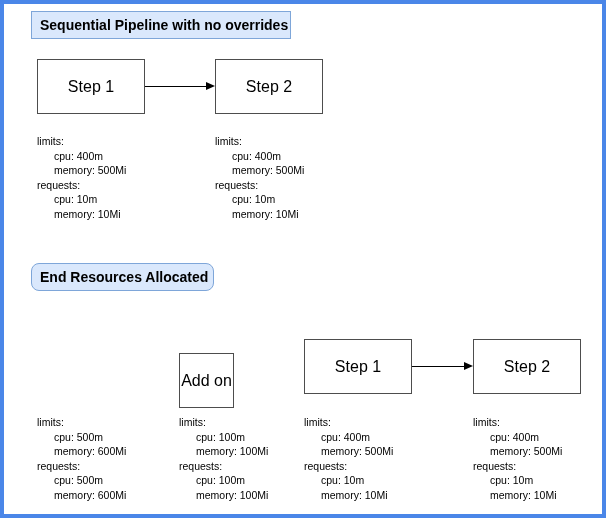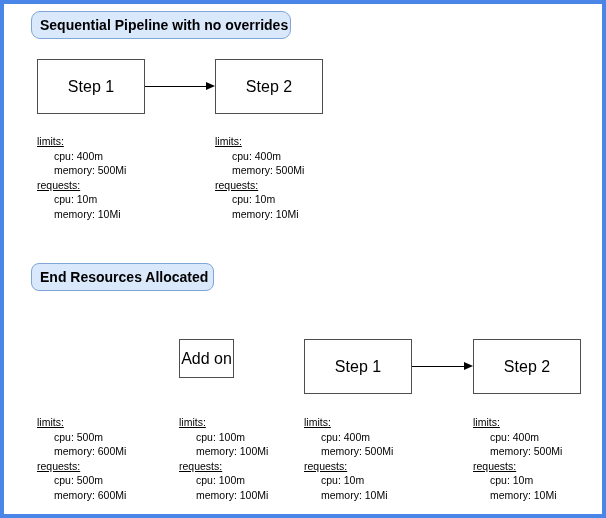--- a/index.html
+++ b/index.html
@@ -71,29 +71,29 @@
   }
 
   
   .res {
     position: absolute;
     font-size: 10.5px;
     line-height: 14.6px;
     color: #000000;
     white-space: nowrap;
   }
-  .res .key { display: block; text-decoration: underline; }
+  .res .key { display: block; }
   .res .val { display: block; padding-left: 17px; }
 </style>
 </head>
 <body>
 
 <div id="canvas">
 
-  <div class="banner" style="left:27px; top:7px; width:260px; height:28px;border-radius:9px;">Sequential Pipeline with no overrides</div>
+  <div class="banner" style="left:27px; top:7px; width:260px; height:28px;">Sequential Pipeline with no overrides</div>
 
   <div class="node" style="left:33px; top:55px; width:108px; height:55px;">
     <span>Step 1</span>
   </div>
 
   <div class="arrow" style="left:141px; top:77px; width:70px;">
     <div class="shaft" style="width:61px;"></div>
     <div class="head" style="left:61px;"></div>
   </div>
 
@@ -115,21 +115,21 @@
     <span class="val">cpu: 400m</span>
     <span class="val">memory: 500Mi</span>
     <span class="key">requests:</span>
     <span class="val">cpu: 10m</span>
     <span class="val">memory: 10Mi</span>
   </div>
 
   <div class="banner" style="left:27px; top:259px; width:183px; height:28px;border-radius:8px;">End Resources Allocated</div>
 
 
-  <div class="node" style="left:175px; top:335px; width:55px; height:39px;">
+  <div class="node" style="left:175px; top:349px; width:55px; height:55px;">
     <span>Add on</span>
   </div>
 
   <div class="node" style="left:300px; top:335px; width:108px; height:55px;">
     <span>Step 1</span>
   </div>
 
   <div class="arrow" style="left:408px; top:357px; width:61px;">
     <div class="shaft" style="width:52px;"></div>
     <div class="head" style="left:52px;"></div>

